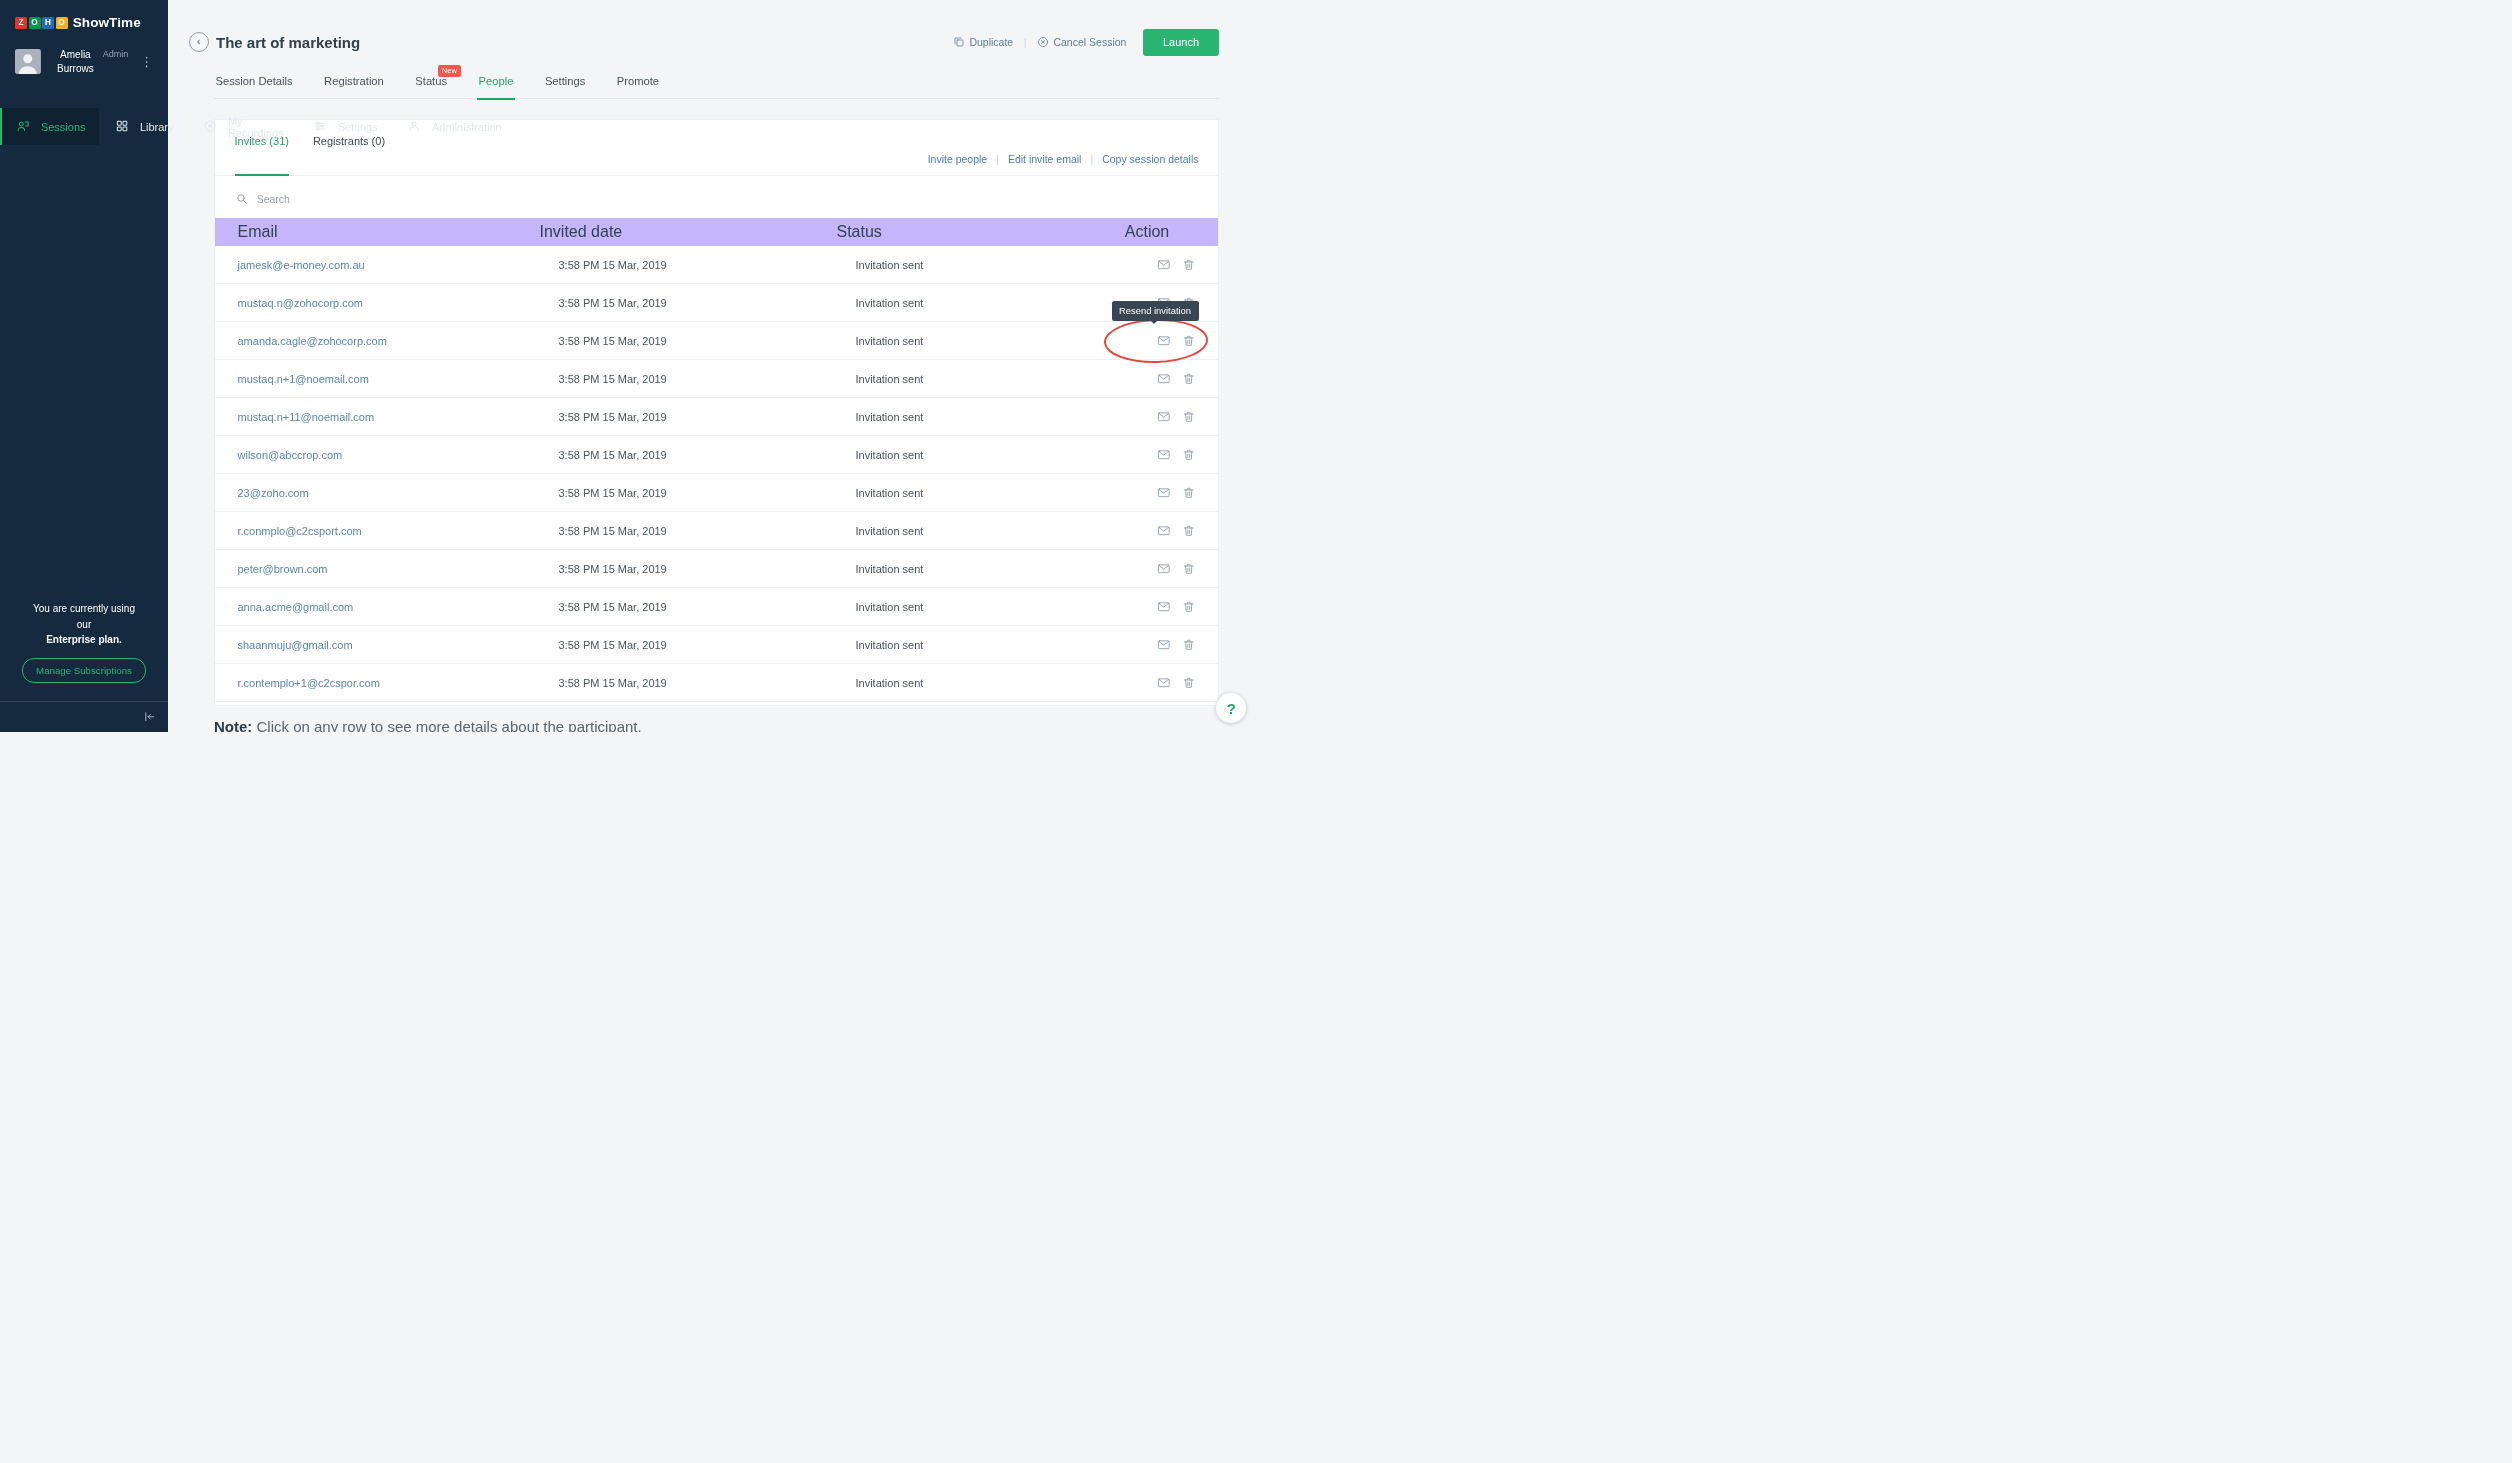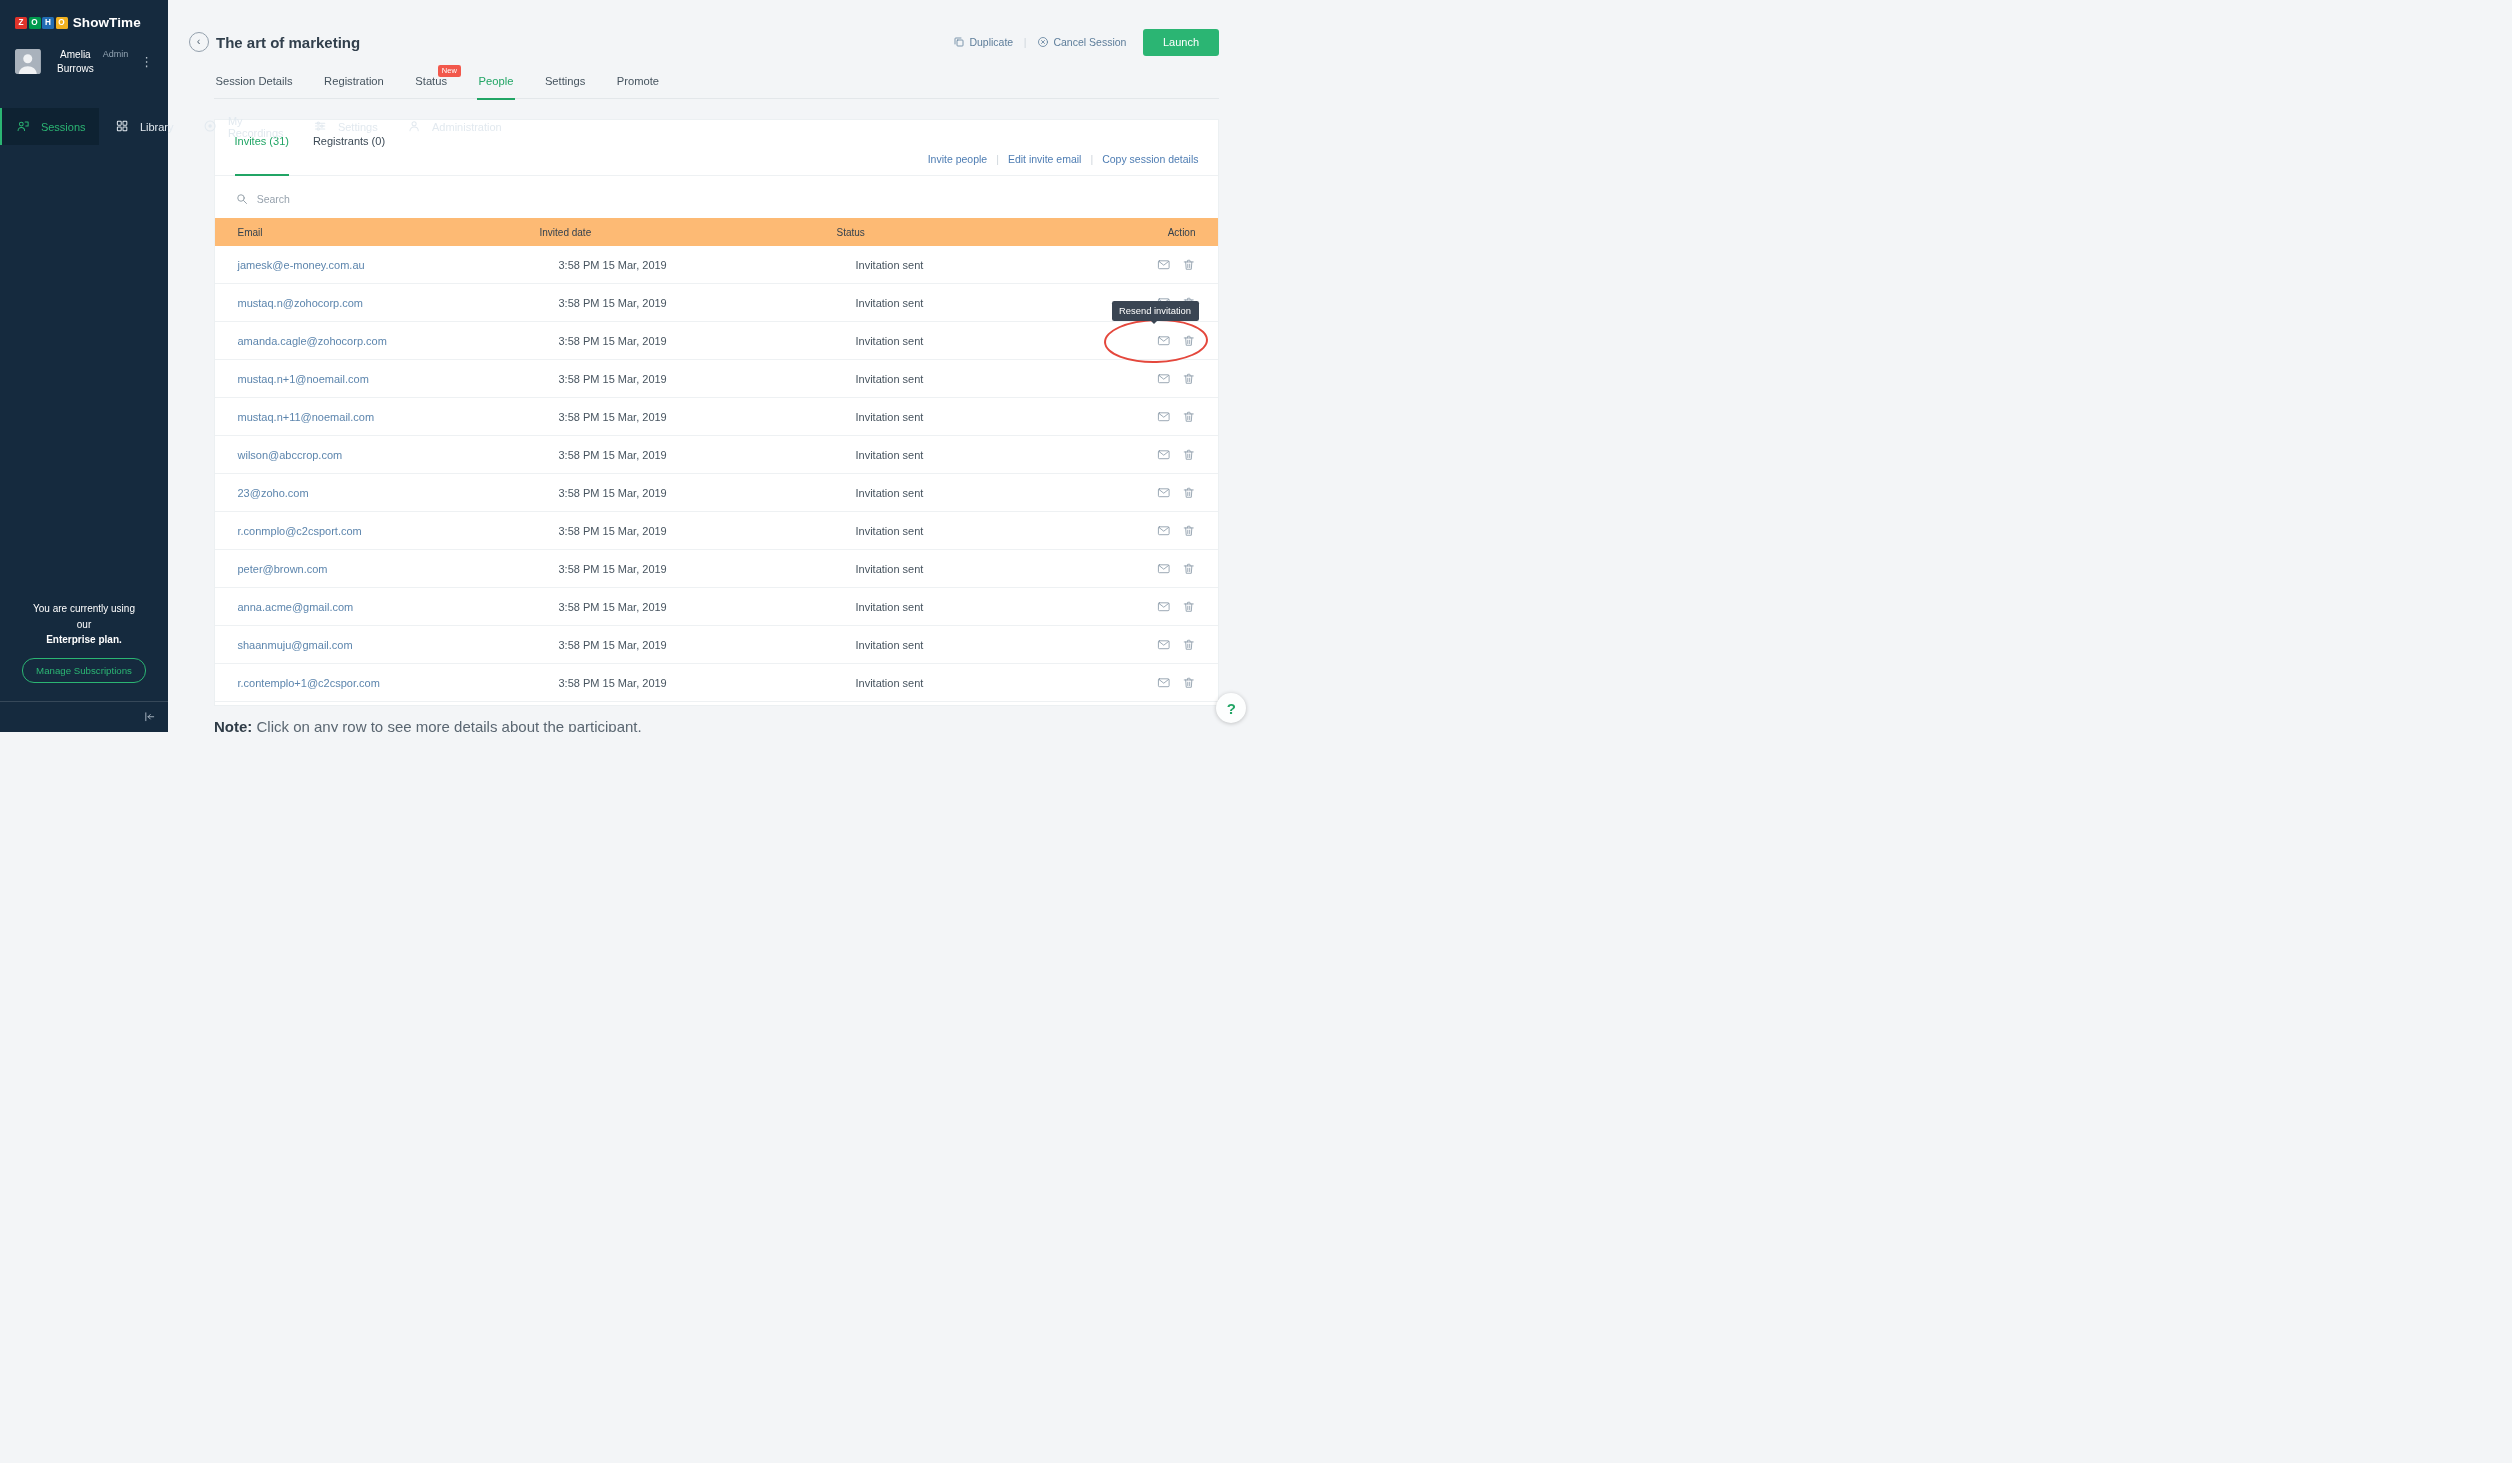--- a/index.html
+++ b/index.html
@@ -51,22 +51,22 @@
   .subtabs{display:flex;gap:24px;}
   .subtab{font-size:11px;color:#3c4a56;padding-bottom:27px;border-bottom:2.2px solid transparent;margin-bottom:-0.7px;cursor:pointer;}
   .subtab.active{color:#21a565;border-bottom-color:#21a565;}
   .head-links{display:flex;align-items:center;gap:9px;font-size:10.5px;color:#4e7db3;padding-bottom:9.7px;}
   .head-link{cursor:pointer;}
   .search-row{display:flex;align-items:center;gap:6.7px;padding:16.5px 19.5px 12px 21px;color:#8b97a2;}
   .search-row svg{width:12px;height:12px;stroke:currentColor;fill:none;stroke-width:1.8;stroke-linecap:round;}
   .search-input{border:none;outline:none;font-size:10.5px;color:#333;width:225px;font-family:"Liberation Sans",sans-serif;background:transparent;}
   .search-input::placeholder{color:#97a2ad;}
   .thead,.row{display:grid;grid-template-columns:302px 297px 1fr 97px;align-items:center;padding:0 22.5px;}
-  .thead{background:#fdba74;height:28px;font-size:10px;color:#34424e;}
-  .col-action{text-align:right;}
+  .thead{background:#c4b5fd;height:28px;font-size:16px;color:#34424e;}
+  .col-action{text-align:center;}
   .row{height:37px;border-bottom:0.7px solid #eef1f3;font-size:11px;cursor:pointer;}
   .row:last-child{border-bottom:0.7px solid #eef1f3;}
   .cell-email{color:#5c85ad;}
   .cell-date,.cell-status{color:#47545f;margin-left:19px;}
   .cell-action{display:flex;gap:12px;justify-content:flex-end;align-items:center;color:#8a99a7;position:relative;}
   .action-icon{width:13.5px;height:13.5px;display:inline-flex;cursor:pointer;}
   .action-icon svg{width:13.5px;height:13.5px;stroke:currentColor;fill:none;stroke-width:1.5;stroke-linecap:round;stroke-linejoin:round;}
   .annotation-ellipse{display:none;position:absolute;width:100px;height:40px;border:2.2px solid #e4473c;border-radius:50%;right:-12px;top:50%;transform:translateY(-50%) rotate(-1.5deg);pointer-events:none;}
   .row.highlighted .annotation-ellipse{display:block;}
   .tooltip{display:none;position:absolute;bottom:27px;right:-3px;background:#3a4553;color:#fff;font-size:9.4px;padding:4.5px 7.5px;border-radius:2.2px;white-space:nowrap;z-index:6;}

